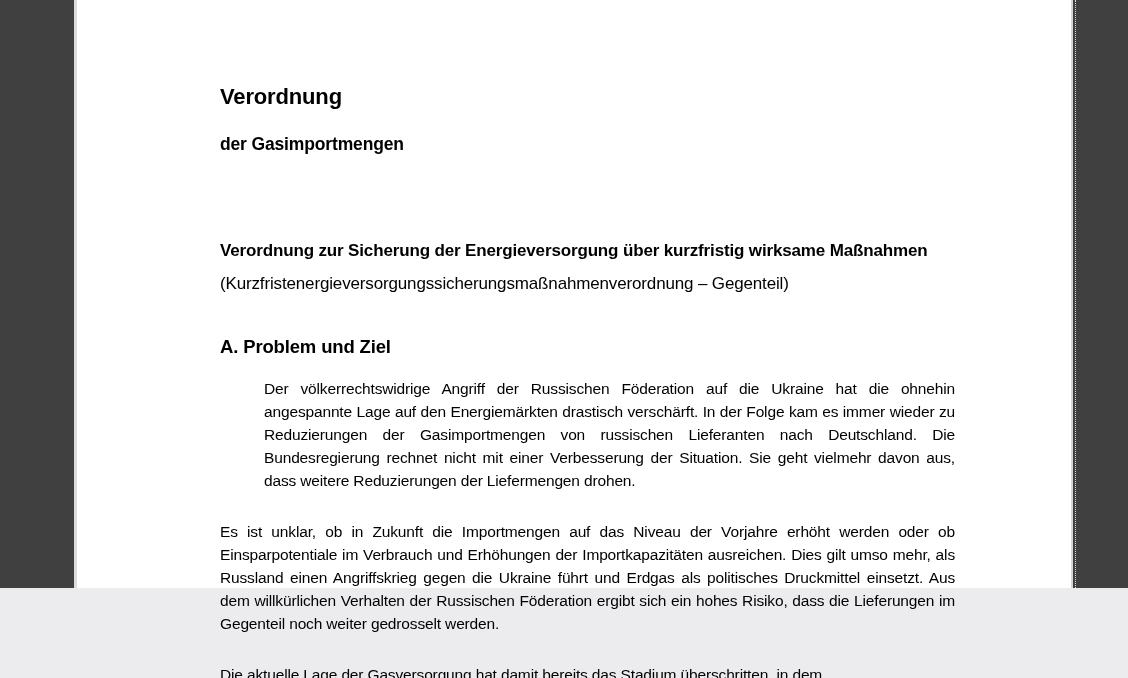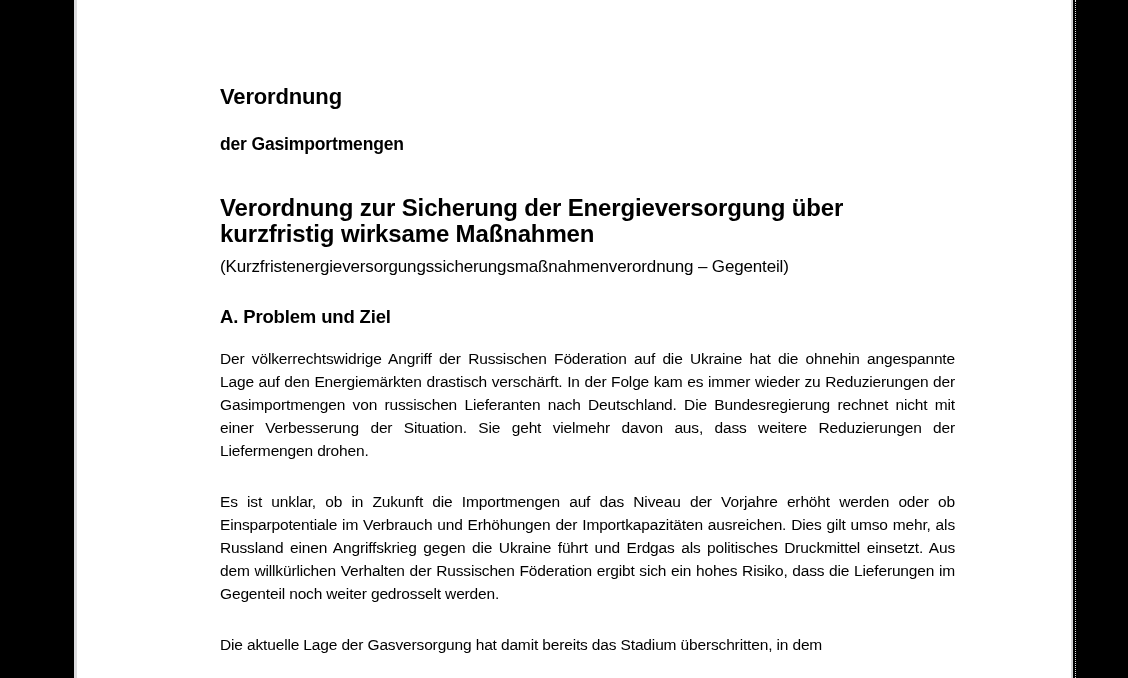--- a/index.html
+++ b/index.html
@@ -9,22 +9,22 @@
     height: 678px;
     overflow: hidden;
     background: #ececee;
     font-family: "Liberation Sans", "DejaVu Sans", sans-serif;
     color: #000000;
   }
 
   .viewport {
     position: relative;
     width: 1128px;
-    height: 678px;
-    background: #000000;
+    height: 588px;
+    background: #404040;
   }
 
   .page {
     position: absolute;
     top: 0;
     bottom: 0;
     left: 74px;
     width: 999px;
     background: #ffffff;
     border-left: 3px solid #dcdcde;
@@ -54,49 +54,50 @@
   }
 
   .doc-issuer {
     margin-top: 27px;
     font-size: 17.5px;
     line-height: 19px;
     font-weight: 700;
   }
 
   .doc-title {
-    margin-top: 41px;
-    font-size: 24px;
+    margin-top: 84px;
+    font-size: 17px;
     line-height: 26px;
     font-weight: 700;
   }
 
   .doc-short-title {
     margin-top: 9px;
     font-size: 17px;
     line-height: 22px;
     font-weight: 400;
   }
 
   .section-heading {
-    margin-top: 28px;
+    margin-top: 41px;
     font-size: 18.5px;
     line-height: 21px;
     font-weight: 700;
   }
 
   .body-text p {
     margin-top: 28px;
     font-size: 15.5px;
     line-height: 23px;
     text-align: justify;
   }
 
   .body-text p:first-child {
     margin-top: 20px;
+    margin-left: 44px;
   }
 </style>
 </head>
 <body>
 
 <div class="viewport">
 
   <div class="page">
     <div class="content">
 

